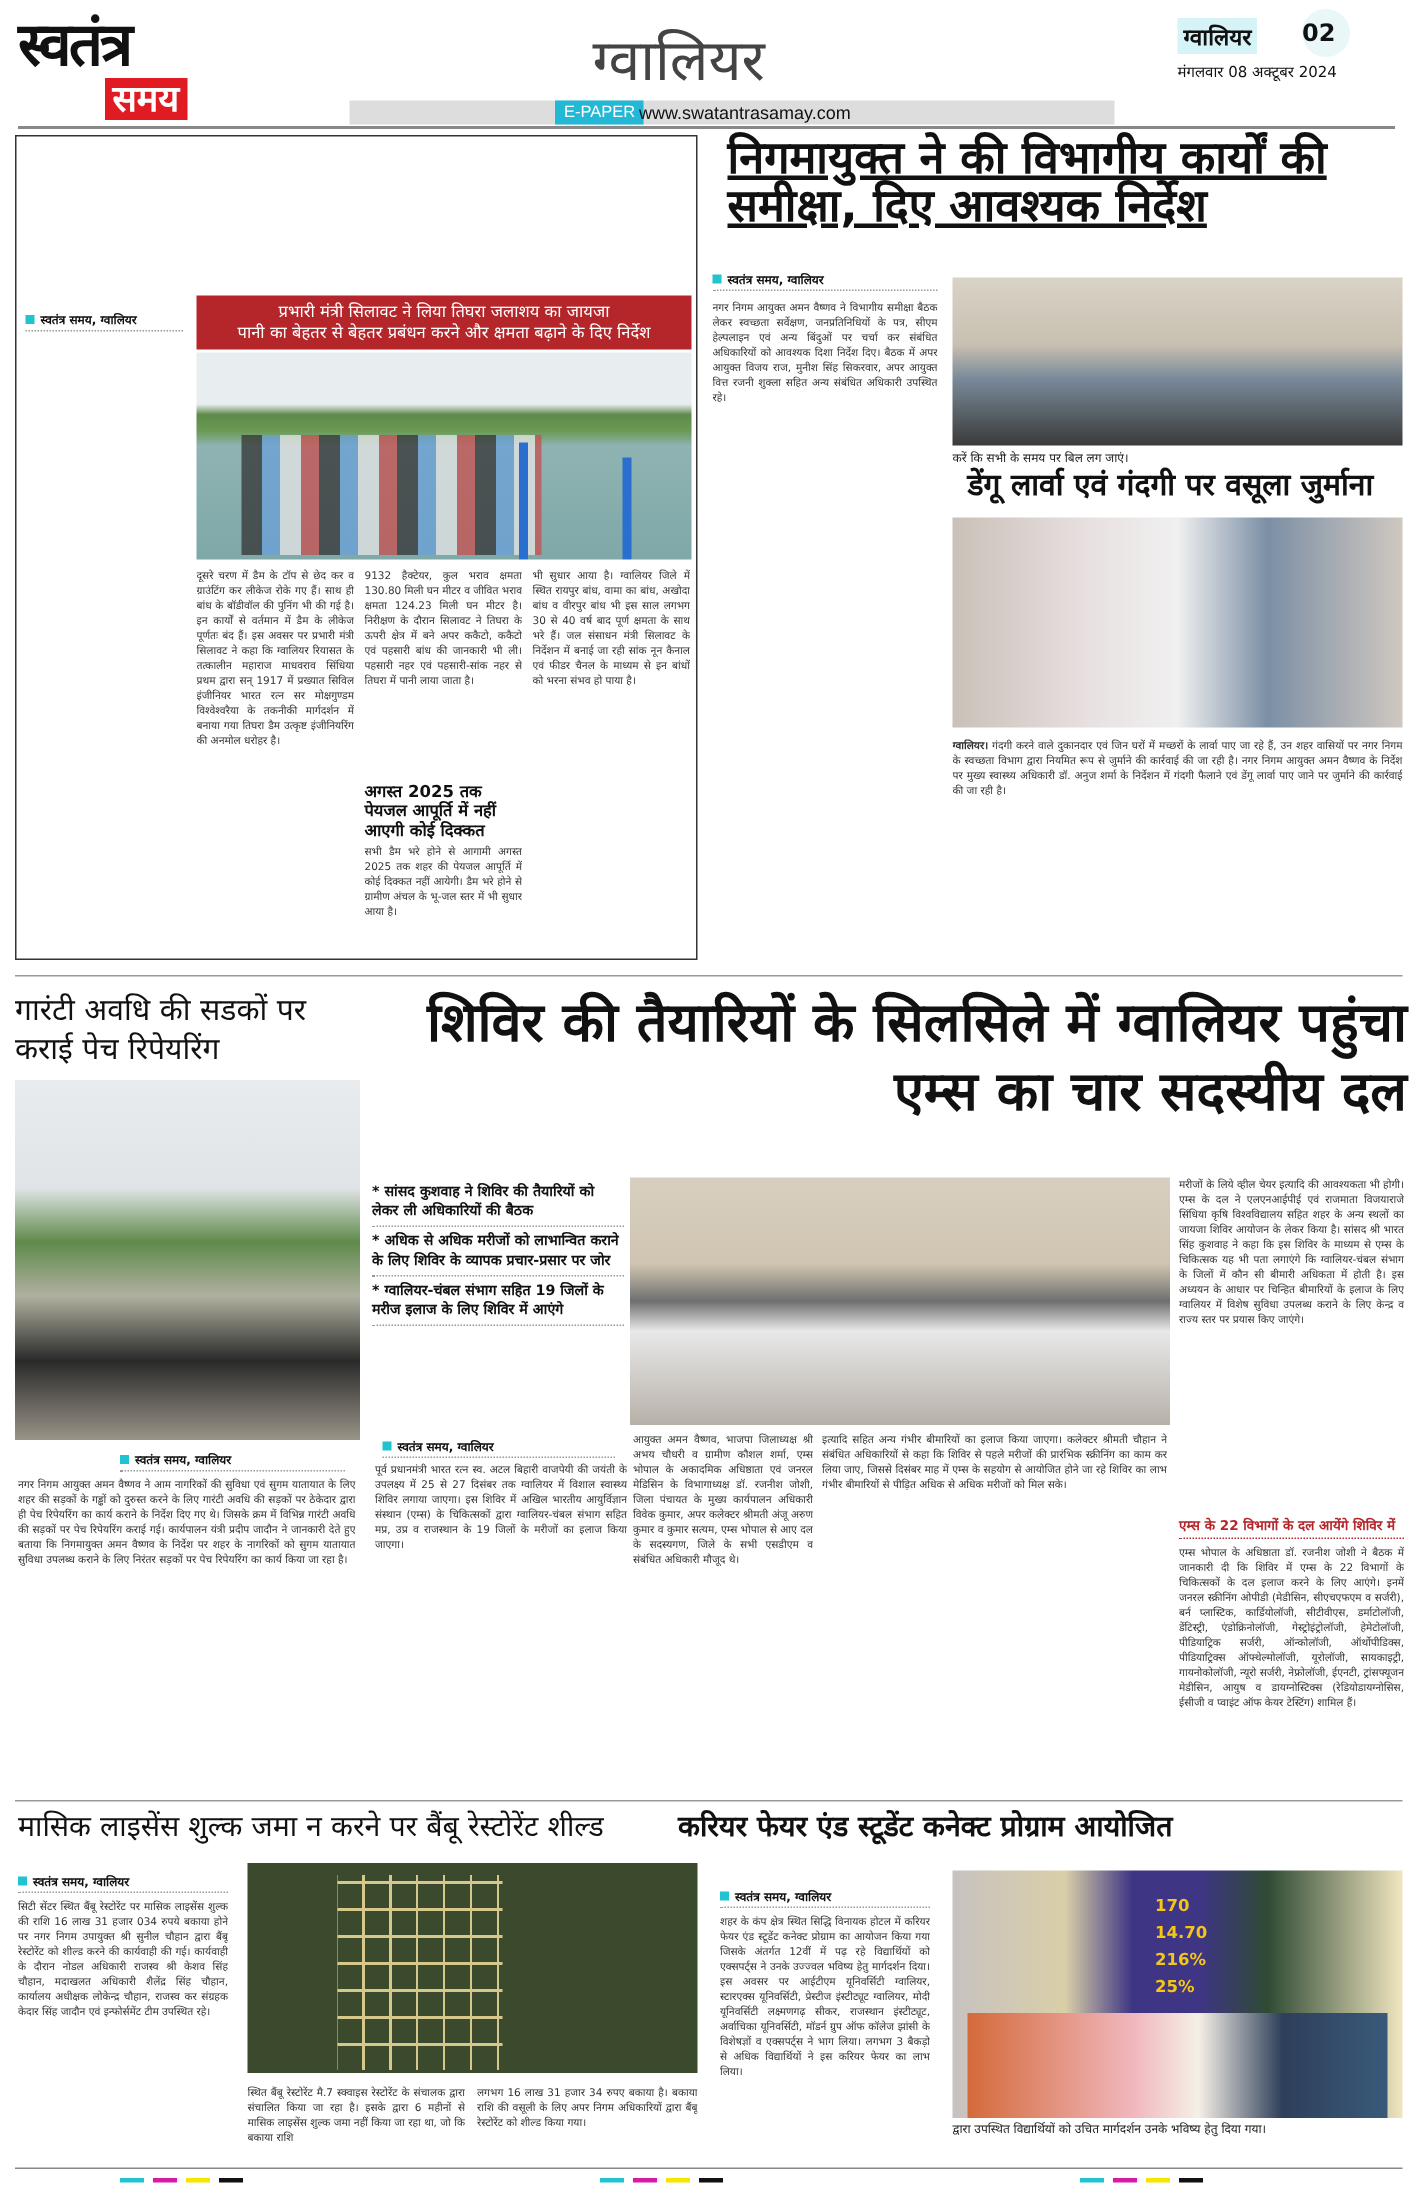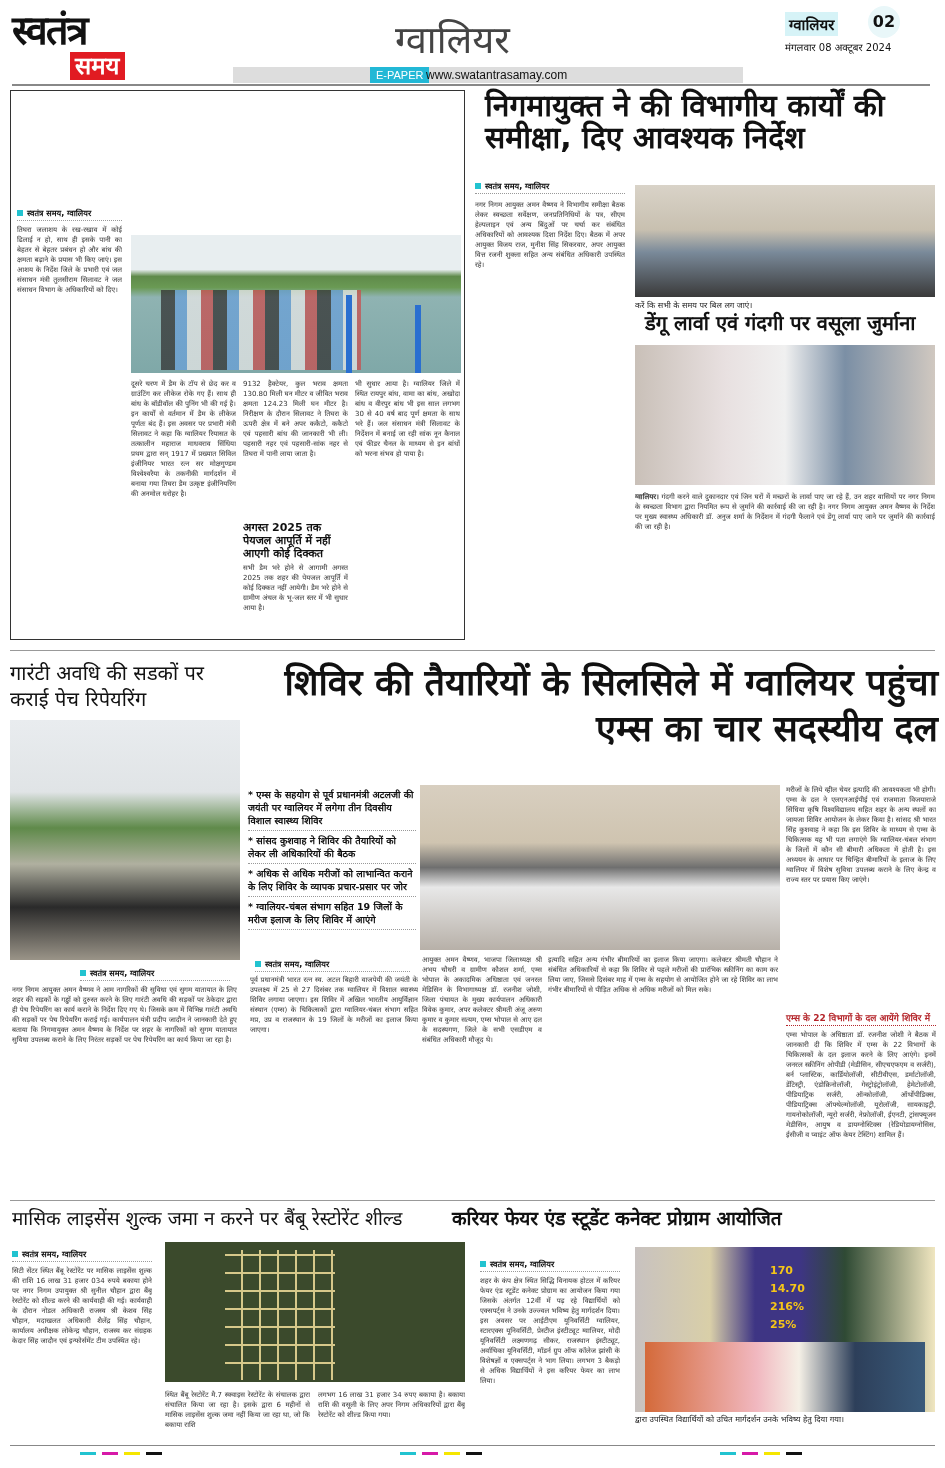--- a/index.html
+++ b/index.html
@@ -5,21 +5,21 @@
   * { box-sizing: border-box; margin: 0; padding: 0; }
   body { width: 945px; height: 1468px; background: #fff; font-family: "DejaVu Sans", sans-serif; color: #111; position: relative; overflow: hidden; }
   .abs { position: absolute; }
   .masthead-logo-top { left: 12px; top: 8px; font-size: 40px; font-weight: bold; font-family: "DejaVu Serif", serif; letter-spacing: -2px; line-height: 44px; }
   .masthead-logo-bottom { left: 70px; top: 52px; background: #e11b22; color: #fff; font-size: 24px; font-weight: bold; padding: 0 5px; line-height: 28px; font-family: "DejaVu Serif", serif; }
   .masthead-city { left: 395px; top: 18px; font-size: 38px; color: #444; line-height: 44px; }
   .epaper-bar { left: 233px; top: 67px; width: 510px; height: 16px; background: #ddd; }
   .epaper-tag { left: 370px; top: 67px; height: 16px; background: #22b8d6; color: #fff; font-size: 11px; padding: 1px 6px; font-family: "Liberation Sans", sans-serif; line-height: 14px; }
   .epaper-url { left: 426px; top: 67px; font-size: 12px; line-height: 16px; font-family: "Liberation Sans", sans-serif; }
   .page-city { left: 785px; top: 12px; font-size: 15px; font-weight: bold; background: #d6f3f7; padding: 2px 4px; }
-  .page-num { left: 868px; top: 6px; width: 32px; height: 32px; border-radius: 50%; background: #e9f7f9; font-size: 16px; font-weight: bold; text-align: center; line-height: 32px; }
+  .page-num { left: 868px; top: 6px; width: 32px; height: 32px; border-radius: 50%; background: #e9f7f9; font-size: 16px; font-weight: bold; line-height: 32px; }
   .page-date { left: 785px; top: 40px; font-size: 10px; }
   .rule { left: 12px; top: 84px; width: 918px; height: 2px; background: #888; }
 
   .box { border: 1px solid #333; }
   .headline { font-weight: bold; line-height: 1.05; }
   .dateline { font-size: 8px; font-weight: bold; border-bottom: 1px dotted #999; padding-bottom: 2px; }
   .dateline::before { content: ""; display: inline-block; width: 6px; height: 6px; background: #22c3d0; margin-right: 4px; }
   .body-text { font-size: 7px; line-height: 10px; color: #333; text-align: justify; }
   .subhead { font-size: 11px; font-weight: bold; line-height: 13px; }
   .banner { background: #b5262b; color: #fff; text-align: center; font-size: 11px; line-height: 14px; padding: 4px; }
@@ -39,34 +39,37 @@
 <div class="abs epaper-bar"></div>
 <div class="abs epaper-tag">E-PAPER</div>
 <div class="abs epaper-url">www.swatantrasamay.com</div>
 <div class="abs page-city">ग्वालियर</div>
 <div class="abs page-num">02</div>
 <div class="abs page-date">मंगलवार 08 अक्टूबर 2024</div>
 <div class="abs rule"></div>
 
 <div class="abs box" style="left:10px;top:90px;width:455px;height:550px;">
   <div class="dateline" style="position:absolute;left:6px;top:116px;width:105px;">स्वतंत्र समय, ग्वालियर</div>
-  <div class="body-text" style="position:absolute;left:6px;top:134px;width:105px;height:410px;overflow:hidden;">तिघरा जलाशय के रख-रखाव में कोई ढिलाई न हो, साथ ही इसके पानी का बेहतर से बेहतर प्रबंधन हो और बांध की क्षमता बढ़ाने के प्रयास भी किए जाएं। इस आशय के निर्देश जिले के प्रभारी एवं जल संसाधन मंत्री तुलसीराम सिलावट ने जल संसाधन विभाग के अधिकारियों को दिए।</div>
+  <div class="banner" style="position:absolute;left:120px;top:106px;width:330px;">
+    <div>प्रभारी मंत्री सिलावट ने लिया तिघरा जलाशय का जायजा</div>
+    <div>पानी का बेहतर से बेहतर प्रबंधन करने और क्षमता बढ़ाने के दिए निर्देश</div>
+  </div>
   <div class="photo" style="position:absolute;left:120px;top:144px;width:330px;height:138px;background:linear-gradient(#e8eef0 0%,#e8eef0 25%,#5f8a4a 30%,#6a9a54 38%,#8fb3b2 45%,#7fa8a8 100%);">
     <div style="position:absolute;left:30px;top:55px;width:200px;height:80px;background:repeating-linear-gradient(90deg,#333 0 14px,#6aa0d8 14px 26px,#e6e6e6 26px 40px,#c94f4f 40px 52px);opacity:.75;"></div>
     <div style="position:absolute;left:215px;top:60px;width:6px;height:78px;background:#2a6fd0;"></div>
     <div style="position:absolute;left:284px;top:70px;width:6px;height:68px;background:#2a6fd0;"></div>
   </div>
   <div class="body-text" style="position:absolute;left:120px;top:288px;width:105px;height:255px;overflow:hidden;">दूसरे चरण में डैम के टॉप से छेद कर व ग्राउंटिंग कर लीकेज रोके गए हैं। साथ ही बांध के बॉडीवॉल की पुनिंग भी की गई है। इन कार्यों से वर्तमान में डैम के लीकेज पूर्णतः बंद हैं। इस अवसर पर प्रभारी मंत्री सिलावट ने कहा कि ग्वालियर रियासत के तत्कालीन महाराज माधवराव सिंधिया प्रथम द्वारा सन् 1917 में प्रख्यात सिविल इंजीनियर भारत रत्न सर मोक्षगुण्डम विश्वेश्वरैया के तकनीकी मार्गदर्शन में बनाया गया तिघरा डैम उत्कृष्ट इंजीनियरिंग की अनमोल धरोहर है।</div>
   <div class="body-text" style="position:absolute;left:232px;top:288px;width:105px;height:140px;overflow:hidden;">9132 हैक्टेयर, कुल भराव क्षमता 130.80 मिली घन मीटर व जीवित भराव क्षमता 124.23 मिली घन मीटर है। निरीक्षण के दौरान सिलावट ने तिघरा के ऊपरी क्षेत्र में बने अपर ककैटो, ककैटो एवं पहसारी बांध की जानकारी भी ली। पहसारी नहर एवं पहसारी-सांक नहर से तिघरा में पानी लाया जाता है।</div>
   <div class="subhead" style="position:absolute;left:232px;top:430px;width:105px;">अगस्त 2025 तक पेयजल आपूर्ति में नहीं आएगी कोई दिक्कत</div>
   <div class="body-text" style="position:absolute;left:232px;top:472px;width:105px;height:72px;overflow:hidden;">सभी डैम भरे होने से आगामी अगस्त 2025 तक शहर की पेयजल आपूर्ति में कोई दिक्कत नहीं आयेगी। डैम भरे होने से ग्रामीण अंचल के भू-जल स्तर में भी सुधार आया है।</div>
   <div class="body-text" style="position:absolute;left:344px;top:288px;width:105px;height:255px;overflow:hidden;">भी सुधार आया है। ग्वालियर जिले में स्थित रायपुर बांध, वामा का बांध, अखोदा बांध व वीरपुर बांध भी इस साल लगभग 30 से 40 वर्ष बाद पूर्ण क्षमता के साथ भरे हैं। जल संसाधन मंत्री सिलावट के निर्देशन में बनाई जा रही सांक नून कैनाल एवं फीडर चैनल के माध्यम से इन बांधों को भरना संभव हो पाया है।</div>
 </div>
 
-<div class="headline abs" style="left:485px;top:90px;width:450px;font-size:30px;">निगमायुक्त ने की विभागीय कार्यों की समीक्षा, दिए आवश्यक निर्देश</div>
+<div class="headline abs" style="left:485px;top:90px;width:450px;font-size:30px;text-decoration:underline;">निगमायुक्त ने की विभागीय कार्यों की समीक्षा, दिए आवश्यक निर्देश</div>
 <div class="abs dateline" style="left:475px;top:180px;width:150px;">स्वतंत्र समय, ग्वालियर</div>
 <div class="abs body-text" style="left:475px;top:200px;width:150px;height:440px;overflow:hidden;">नगर निगम आयुक्त अमन वैष्णव ने विभागीय समीक्षा बैठक लेकर स्वच्छता सर्वेक्षण, जनप्रतिनिधियों के पत्र, सीएम हेल्पलाइन एवं अन्य बिंदुओं पर चर्चा कर संबंधित अधिकारियों को आवश्यक दिशा निर्देश दिए। बैठक में अपर आयुक्त विजय राज, मुनीश सिंह सिकरवार, अपर आयुक्त वित्त रजनी शुक्ला सहित अन्य संबंधित अधिकारी उपस्थित रहे।</div>
 <div class="abs photo" style="left:635px;top:185px;width:300px;height:112px;background:linear-gradient(#d9d3c8 0%,#c8c0b0 40%,#7a8a9a 60%,#3a3a3a 100%);"></div>
 <div class="abs caption" style="left:635px;top:300px;width:300px;">करें कि सभी के समय पर बिल लग जाएं।</div>
 
 <div class="headline abs" style="left:645px;top:313px;width:290px;font-size:20px;">डेंगू लार्वा एवं गंदगी पर वसूला जुर्माना</div>
 <div class="abs photo" style="left:635px;top:345px;width:300px;height:140px;background:linear-gradient(90deg,#c9c0b8 0%,#e8e0e0 30%,#f0f0f0 50%,#7b8fa5 70%,#d0c8c0 100%);"></div>
 <div class="abs body-text" style="left:635px;top:492px;width:300px;height:160px;overflow:hidden;">
   <b>ग्वालियर।</b>
   <span>गंदगी करने वाले दुकानदार एवं जिन घरों में मच्छरों के लार्वा पाए जा रहे हैं, उन शहर वासियों पर नगर निगम के स्वच्छता विभाग द्वारा नियमित रूप से जुर्माने की कार्रवाई की जा रही है। नगर निगम आयुक्त अमन वैष्णव के निर्देश पर मुख्य स्वास्थ्य अधिकारी डॉ. अनुज शर्मा के निर्देशन में गंदगी फैलाने एवं डेंगू लार्वा पाए जाने पर जुर्माने की कार्रवाई की जा रही है।</span>
@@ -74,21 +77,20 @@
 
 <div class="abs" style="left:10px;top:650px;width:925px;height:1px;background:#999;"></div>
 
 <div class="abs" style="left:10px;top:660px;width:230px;font-size:20px;line-height:26px;">गारंटी अवधि की सडकों पर कराई पेच रिपेयरिंग</div>
 <div class="abs photo" style="left:10px;top:720px;width:230px;height:240px;background:linear-gradient(#e9ecef 0%,#e0e4e6 30%,#5f8a4a 45%,#b0b0a0 60%,#2a2a2a 78%,#9a9488 100%);"></div>
 <div class="abs dateline" style="left:80px;top:967px;width:150px;">स्वतंत्र समय, ग्वालियर</div>
 <div class="abs body-text" style="left:12px;top:985px;width:225px;height:210px;overflow:hidden;">नगर निगम आयुक्त अमन वैष्णव ने आम नागरिकों की सुविधा एवं सुगम यातायात के लिए शहर की सड़कों के गड्ढों को दुरुस्त करने के लिए गारंटी अवधि की सड़कों पर ठेकेदार द्वारा ही पेच रिपेयरिंग का कार्य कराने के निर्देश दिए गए थे। जिसके क्रम में विभिन्न गारंटी अवधि की सड़कों पर पेच रिपेयरिंग कराई गई। कार्यपालन यंत्री प्रदीप जादौन ने जानकारी देते हुए बताया कि निगमायुक्त अमन वैष्णव के निर्देश पर शहर के नागरिकों को सुगम यातायात सुविधा उपलब्ध कराने के लिए निरंतर सड़कों पर पेच रिपेयरिंग का कार्य किया जा रहा है।</div>
 
 <div class="headline abs" style="left:258px;top:660px;width:680px;font-size:36px;line-height:46px;text-align:right;">शिविर की तैयारियों के सिलसिले में ग्वालियर पहुंचा एम्स का चार सदस्यीय दल</div>
 <div class="abs bullet-list" style="left:248px;top:785px;width:168px;">
-  <div>* एम्स के सहयोग से पूर्व प्रधानमंत्री अटलजी की जयंती पर ग्वालियर में लगेगा तीन दिवसीय विशाल स्वास्थ्य शिविर</div>
   <div>* सांसद कुशवाह ने शिविर की तैयारियों को लेकर ली अधिकारियों की बैठक</div>
   <div>* अधिक से अधिक मरीजों को लाभान्वित कराने के लिए शिविर के व्यापक प्रचार-प्रसार पर जोर</div>
   <div>* ग्वालियर-चंबल संभाग सहित 19 जिलों के मरीज इलाज के लिए शिविर में आएंगे</div>
 </div>
 <div class="abs photo" style="left:420px;top:785px;width:360px;height:165px;background:linear-gradient(#d8cfc0 0%,#cfc4b0 35%,#6f6f6f 50%,#e8e8e8 62%,#b7b0a8 100%);"></div>
 <div class="abs dateline" style="left:255px;top:958px;width:155px;">स्वतंत्र समय, ग्वालियर</div>
 <div class="abs body-text" style="left:250px;top:975px;width:168px;height:220px;overflow:hidden;">पूर्व प्रधानमंत्री भारत रत्न स्व. अटल बिहारी वाजपेयी की जयंती के उपलक्ष्य में 25 से 27 दिसंबर तक ग्वालियर में विशाल स्वास्थ्य शिविर लगाया जाएगा। इस शिविर में अखिल भारतीय आयुर्विज्ञान संस्थान (एम्स) के चिकित्सकों द्वारा ग्वालियर-चंबल संभाग सहित मप्र, उप्र व राजस्थान के 19 जिलों के मरीजों का इलाज किया जाएगा।</div>
 <div class="abs body-text" style="left:422px;top:955px;width:120px;height:240px;overflow:hidden;">आयुक्त अमन वैष्णव, भाजपा जिलाध्यक्ष श्री अभय चौधरी व ग्रामीण कौशल शर्मा, एम्स भोपाल के अकादमिक अधिष्ठाता एवं जनरल मेडिसिन के विभागाध्यक्ष डॉ. रजनीश जोशी, जिला पंचायत के मुख्य कार्यपालन अधिकारी विवेक कुमार, अपर कलेक्टर श्रीमती अंजू अरुण कुमार व कुमार सत्यम, एम्स भोपाल से आए दल के सदस्यगण, जिले के सभी एसडीएम व संबंधित अधिकारी मौजूद थे।</div>
 <div class="abs body-text" style="left:548px;top:955px;width:230px;height:240px;overflow:hidden;">इत्यादि सहित अन्य गंभीर बीमारियों का इलाज किया जाएगा। कलेक्टर श्रीमती चौहान ने संबंधित अधिकारियों से कहा कि शिविर से पहले मरीजों की प्रारंभिक स्क्रीनिंग का काम कर लिया जाए, जिससे दिसंबर माह में एम्स के सहयोग से आयोजित होने जा रहे शिविर का लाभ गंभीर बीमारियों से पीड़ित अधिक से अधिक मरीजों को मिल सके।</div>
 <div class="abs body-text" style="left:786px;top:785px;width:150px;height:225px;overflow:hidden;">मरीजों के लिये व्हील चेयर इत्यादि की आवश्यकता भी होगी। एम्स के दल ने एलएनआईपीई एवं राजमाता विजयाराजे सिंधिया कृषि विश्वविद्यालय सहित शहर के अन्य स्थलों का जायजा शिविर आयोजन के लेकर किया है। सांसद श्री भारत सिंह कुशवाह ने कहा कि इस शिविर के माध्यम से एम्स के चिकित्सक यह भी पता लगाएंगे कि ग्वालियर-चंबल संभाग के जिलों में कौन सी बीमारी अधिकता में होती है। इस अध्ययन के आधार पर चिन्हित बीमारियों के इलाज के लिए ग्वालियर में विशेष सुविधा उपलब्ध कराने के लिए केन्द्र व राज्य स्तर पर प्रयास किए जाएंगे।</div>

